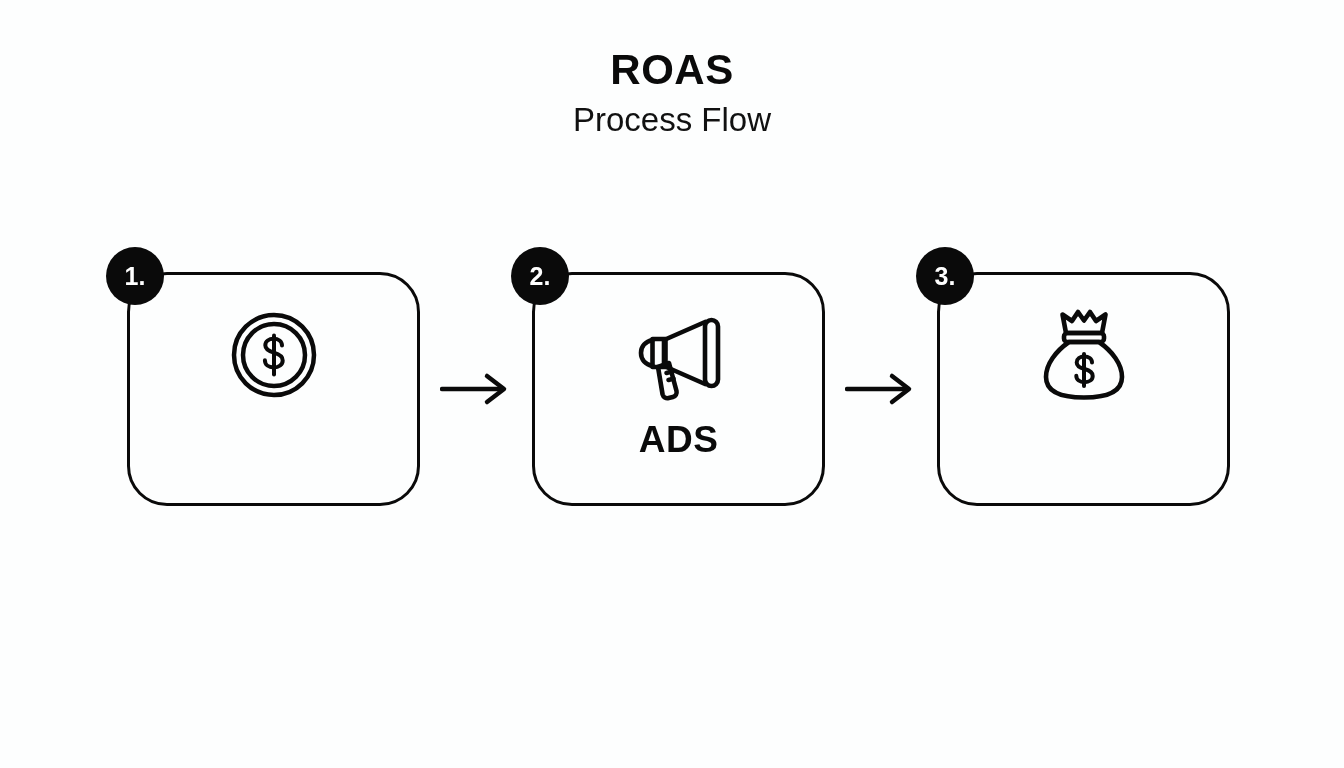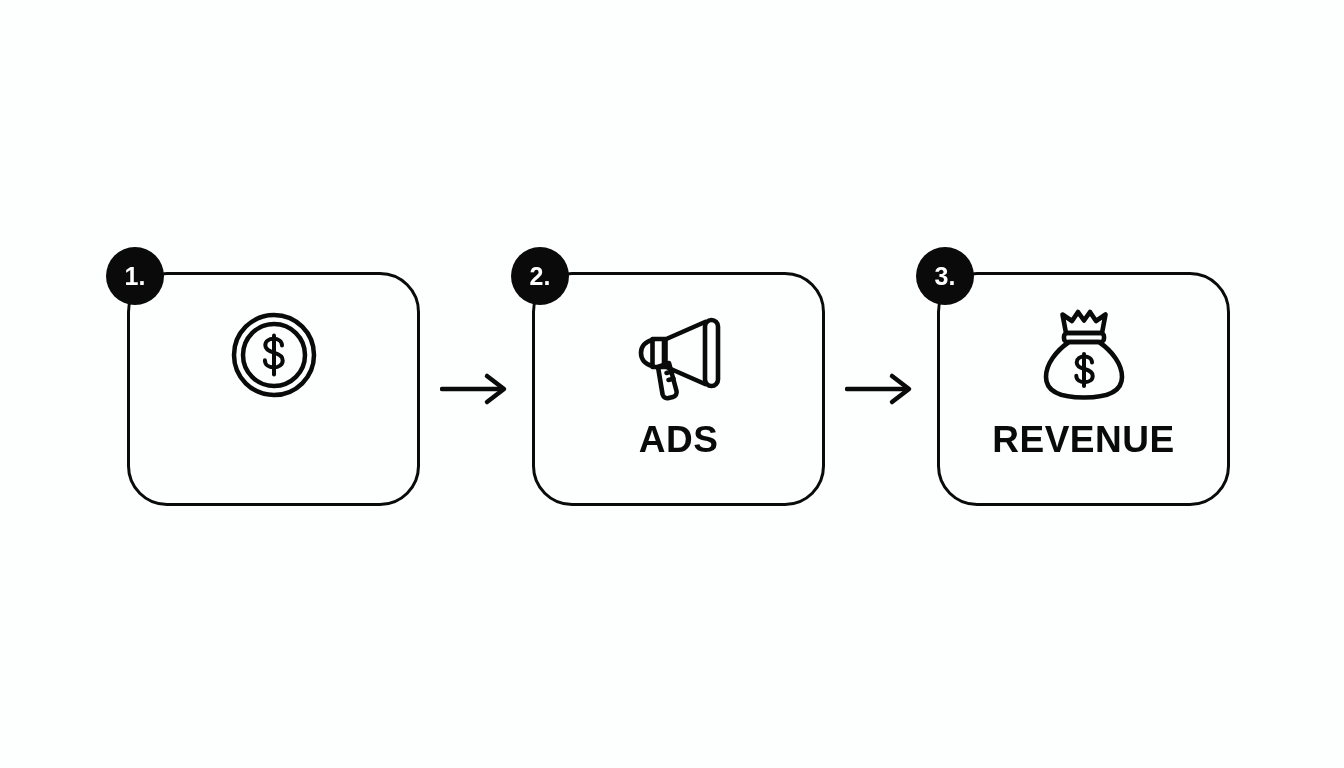--- a/index.html
+++ b/index.html
@@ -121,20 +121,22 @@
     justify-content: center;
   }
   .flow-arrow svg {
     display: block;
   }
 </style>
 </head>
 <body>
 
 <div class="header">
+  <h1 class="header-title">ROAS</h1>
+  <div class="header-subtitle">Process Flow</div>
 </div>
 
 <div class="flow-row">
 
   <div class="step-card">
     <div class="step-badge">1.</div>
     <div class="step-icon">
       <svg width="90" height="90" viewBox="0 0 90 90" fill="none" stroke="#0a0a0a" stroke-width="4.5">
         <circle cx="45" cy="45" r="40"></circle>
         <circle cx="45" cy="45" r="31"></circle>
@@ -188,16 +190,15 @@
         <path d="M26 25 L22.5 6.5 L32 13 L38 4 L44 12.5 L50 4 L56 13 L65.5 6.5 L62 25 Z"></path>
 
         <rect x="24" y="25" width="40" height="9" rx="3.5"></rect>
 
         <path d="M29 34 C16 43 6 56 6 69 C6 82.5 18 89.5 44 89.5 C70 89.5 82 82.5 82 69 C82 56 72 43 59 34 Z"></path>
 
         <path d="M44 46 L44 78" stroke-width="4"></path>
         <path d="M52 54.5 c0-3.7-3.4-6-7.7-6 c-4.2 0-7.6 2.3-7.6 5.9 c0 3.8 3.1 5.3 7.9 6.6 c4.8 1.3 8.1 3 8.1 6.9 c0 3.8-3.6 6.3-8.2 6.3 c-4.7 0-8.2-2.4-8.2-6.4" stroke-width="4"></path>
       </svg>
     </div>
-    <div class="step-label">REVENUE</div>
   </div>
 
 </div>
 
 </body></html>

